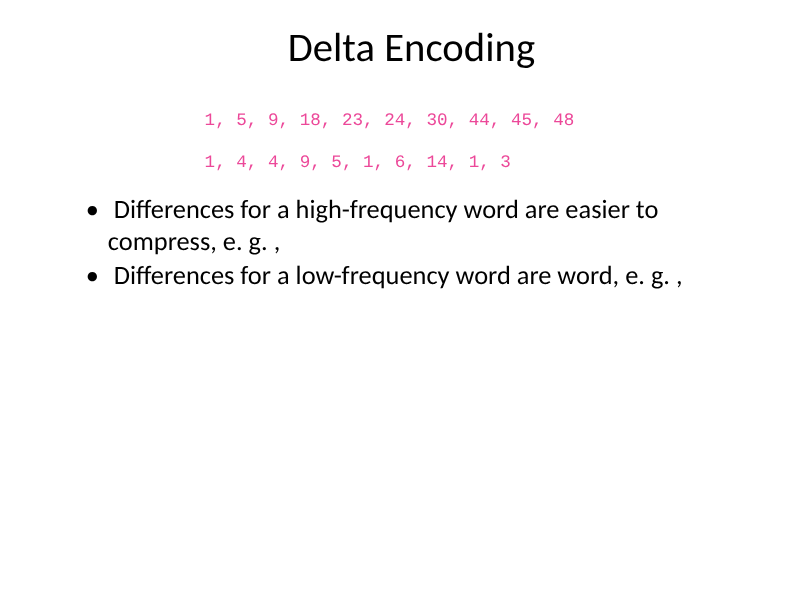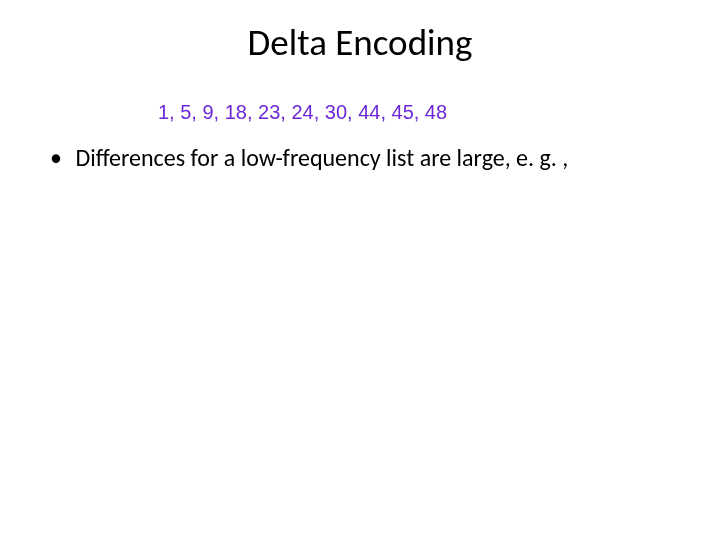--- a/index.html
+++ b/index.html
@@ -11,21 +11,21 @@
       width: 720px;
       height: 540px;
       background: #ffffff;
       font-family: Calibri, "Segoe UI", Arial, sans-serif;
       color: #000;
       overflow: hidden;
     }
     .slide {
       width: 100%;
       height: 100%;
-      padding: 20px 50px 0 50px;
+      padding: 20px 50px 0 78px;
     }
     .title {
       text-align: center;
       font-size: 37px;
       font-weight: 400;
       margin-bottom: 36px;
       color: #000;
     }
     .bullets {
       list-style: none;
@@ -36,38 +36,42 @@
       color: #000;
       margin-bottom: 2px;
       text-indent: -20px;
       padding-left: 20px;
     }
     .bullets li::before {
       content: "• ";
       padding-right: 8px;
     }
     .numbers {
-      font-family: Liberation Sans, sans-serif;
-      font-size: 20px;
+      font-family: Liberation Mono, monospace;
+      font-size: 16px;
       margin: 6px 0 20px 108px;
-      color: #6d28d9;
+      color: #ec4899;
     }
     .numbers-hf {
       margin-left: 130px;
     }
     .numbers-lf {
       margin-left: 120px;
       margin-top: 12px;
     }
   </style>
 </head>
 <body>
 
 <div class="slide">
   <h1 class="title">Delta Encoding</h1>
   <div class="numbers">1, 5, 9, 18, 23, 24, 30, 44, 45, 48</div>
 
-
+  <div class="numbers">1, 4, 4, 9, 5, 1, 6, 14, 1, 3</div>
 
   <ul class="bullets">
-    <li>Differences for a low-frequency list are large, e. g. ,</li>
+    <li>Differences for a high-frequency word  are easier to compress, e. g. ,</li>
+  </ul>
+
+  <ul class="bullets">
+    <li>Differences for a low-frequency word are word, e. g. ,</li>
   </ul>
 </div>
 
 </body></html>

